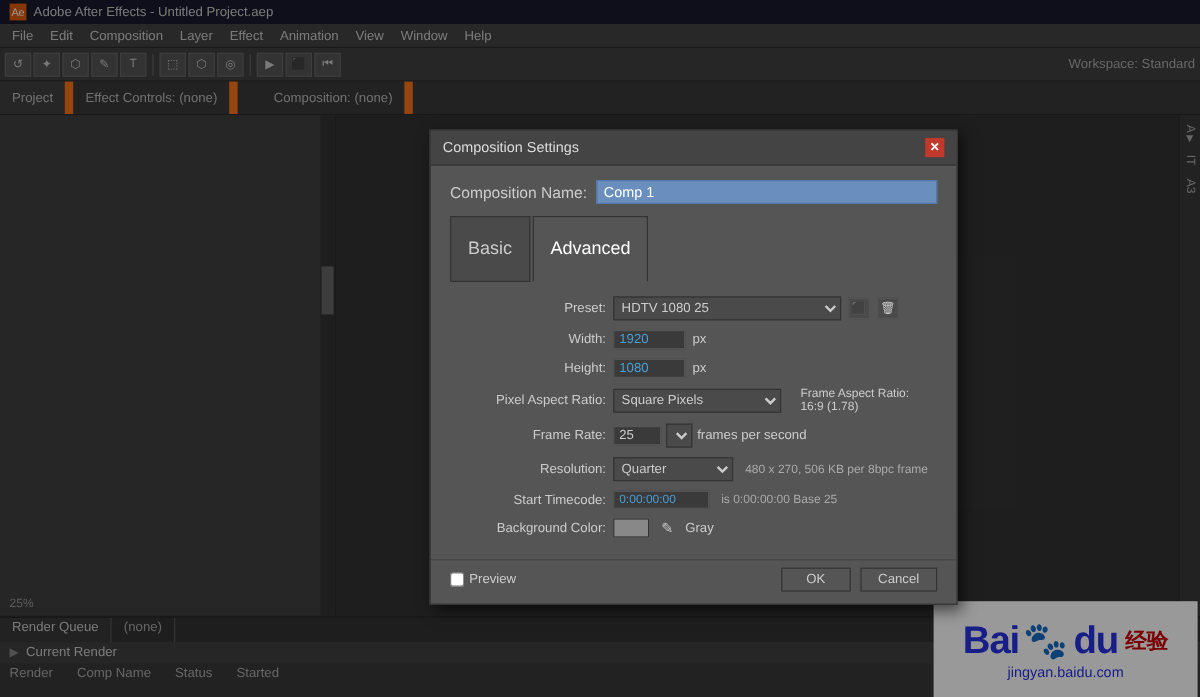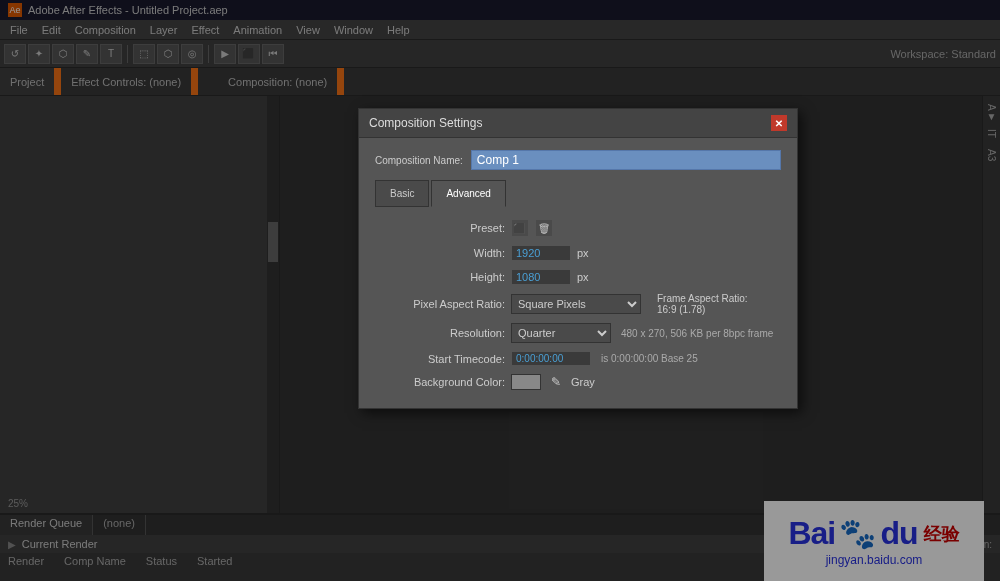--- a/index.html
+++ b/index.html
@@ -217,43 +217,43 @@
     .dialog-body {
       padding: 12px 16px 10px;
     }
     .comp-name-row {
       display: flex;
       align-items: center;
       margin-bottom: 10px;
       gap: 8px;
     }
     .comp-name-label {
-      font-size: 10px;
+      font-size: 13px;
       color: #ccc;
       white-space: nowrap;
     }
     .comp-name-input {
       flex: 1;
       background: #6a8fbf;
       border: 1px solid #5577aa;
       color: #fff;
       font-size: 12px;
       padding: 2px 5px;
       outline: none;
     }
 
     
     .dialog-tabs {
       display: flex;
       margin-bottom: 12px;
       gap: 2px;
     }
     .dialog-tab {
-      padding: 7px 14px;
-      font-size: 10px;
+      padding: 18px 14px;
+      font-size: 15px;
       background: #4a4a4a;
       border: 1px solid #333;
       color: #ccc;
       cursor: pointer;
     }
     .dialog-tab.active {
       background: #555;
       border-bottom: 1px solid #555;
       color: #fff;
     }
@@ -283,21 +283,21 @@
     }
     .form-select {
       background: #4a4a4a;
       border: 1px solid #333;
       color: #ccc;
       font-size: 11px;
       padding: 1px 2px;
       height: 20px;
     }
     .form-select-wide { width: 190px; }
-    .form-select-med { width: 130px; }
+    .form-select-med { width: 140px; }
     .form-select-sm { width: 100px; }
 
     .form-unit {
       font-size: 11px;
       color: #ccc;
     }
 
     .icon-btn {
       width: 18px; height: 18px;
       background: #4a4a4a;
@@ -409,21 +409,21 @@
       color: #ccc;
       padding: 3px 14px;
       font-size: 11px;
       cursor: pointer;
     }
 
     
     .baidu-watermark {
       position: absolute;
       bottom: 0;
-      right: 16px;
+      right: 2px;
       width: 220px;
       height: 80px;
       background: #fff;
       display: flex;
       flex-direction: column;
       align-items: center;
       justify-content: center;
       z-index: 5;
     }
     .baidu-logo-row {
@@ -564,20 +564,23 @@
       <input type="text" class="comp-name-input" value="Comp 1" style="">
     </div>
 
     <div class="dialog-tabs">
       <div class="dialog-tab">Basic</div>
       <div class="dialog-tab active">Advanced</div>
     </div>
 
     <div class="form-row">
       <span class="form-label form-label-wide">Preset:</span>
+      <select class="form-select form-select-wide">
+        <option>HDTV 1080 25</option>
+      </select>
       <div class="icon-btn">⬛</div>
       <div class="icon-btn">🗑</div>
     </div>
 
     <div class="form-row">
       <span class="form-label form-label-wide">Width:</span>
       <input type="text" class="form-input" value="1920" style="">
       <span class="form-unit">px</span>
     </div>
 
@@ -591,20 +594,30 @@
       <span class="form-label form-label-wide">Pixel Aspect Ratio:</span>
       <select class="form-select form-select-med">
         <option>Square Pixels</option>
       </select>
       <div style="margin-left:10px;">
         <div style="font-size:10px;color:#ccc;">Frame Aspect Ratio:</div>
         <div style="font-size:10px;color:#ccc;">16:9 (1.78)</div>
       </div>
     </div>
 
+    <div class="form-row">
+      <span class="form-label form-label-wide">Frame Rate:</span>
+      <div class="frame-rate-row">
+        <input type="text" class="frame-rate-input" value="25" style="">
+        <select class="form-select" style="width:22px;padding:0;">
+          <option>▾</option>
+        </select>
+        <span class="form-unit">frames per second</span>
+      </div>
+    </div>
 
     <div class="form-row">
       <span class="form-label form-label-wide">Resolution:</span>
       <select class="form-select form-select-sm">
         <option>Quarter</option>
       </select>
       <span class="res-info">480 x 270, 506 KB per 8bpc frame</span>
     </div>
 
     <div class="form-row">
@@ -615,20 +628,30 @@
 
 
     <div class="form-row">
       <span class="form-label form-label-wide">Background Color:</span>
       <div class="color-box"></div>
       <button class="eyedropper-btn">✎</button>
       <span class="color-label">Gray</span>
     </div>
   </div>
 
+  <div class="dialog-footer">
+    <div class="preview-checkbox-row">
+      <input type="checkbox" class="form-checkbox" style="">
+      <span class="checkbox-label">Preview</span>
+    </div>
+    <div class="dialog-footer-btns">
+      <button class="btn-ok">OK</button>
+      <button class="btn-cancel">Cancel</button>
+    </div>
+  </div>
 </div>
 
 <div class="baidu-watermark">
   <div class="baidu-logo-row">
     <span class="baidu-logo-text">Bai</span>
     <span style="font-size:30px;color:#e05a00;">🐾</span>
     <span class="baidu-logo-text">du</span>
     <span style="font-size:18px;color:#cc0000;font-weight:bold;margin-left:2px;">经验</span>
   </div>
   <div class="baidu-url">jingyan.baidu.com</div>

